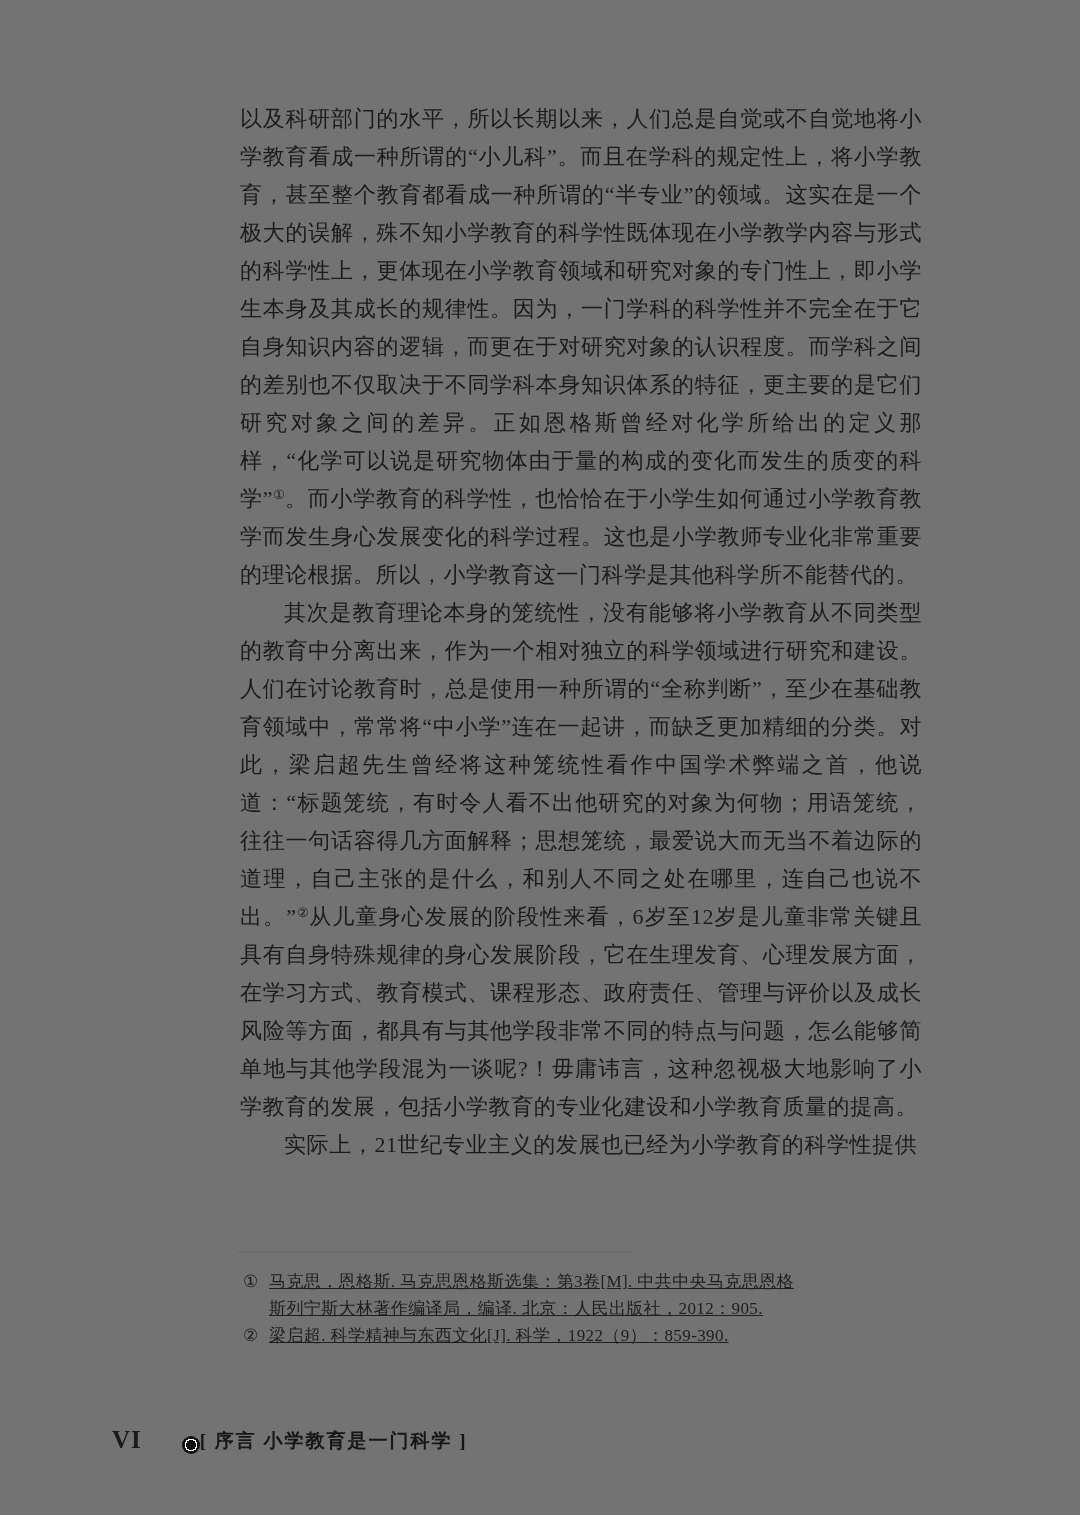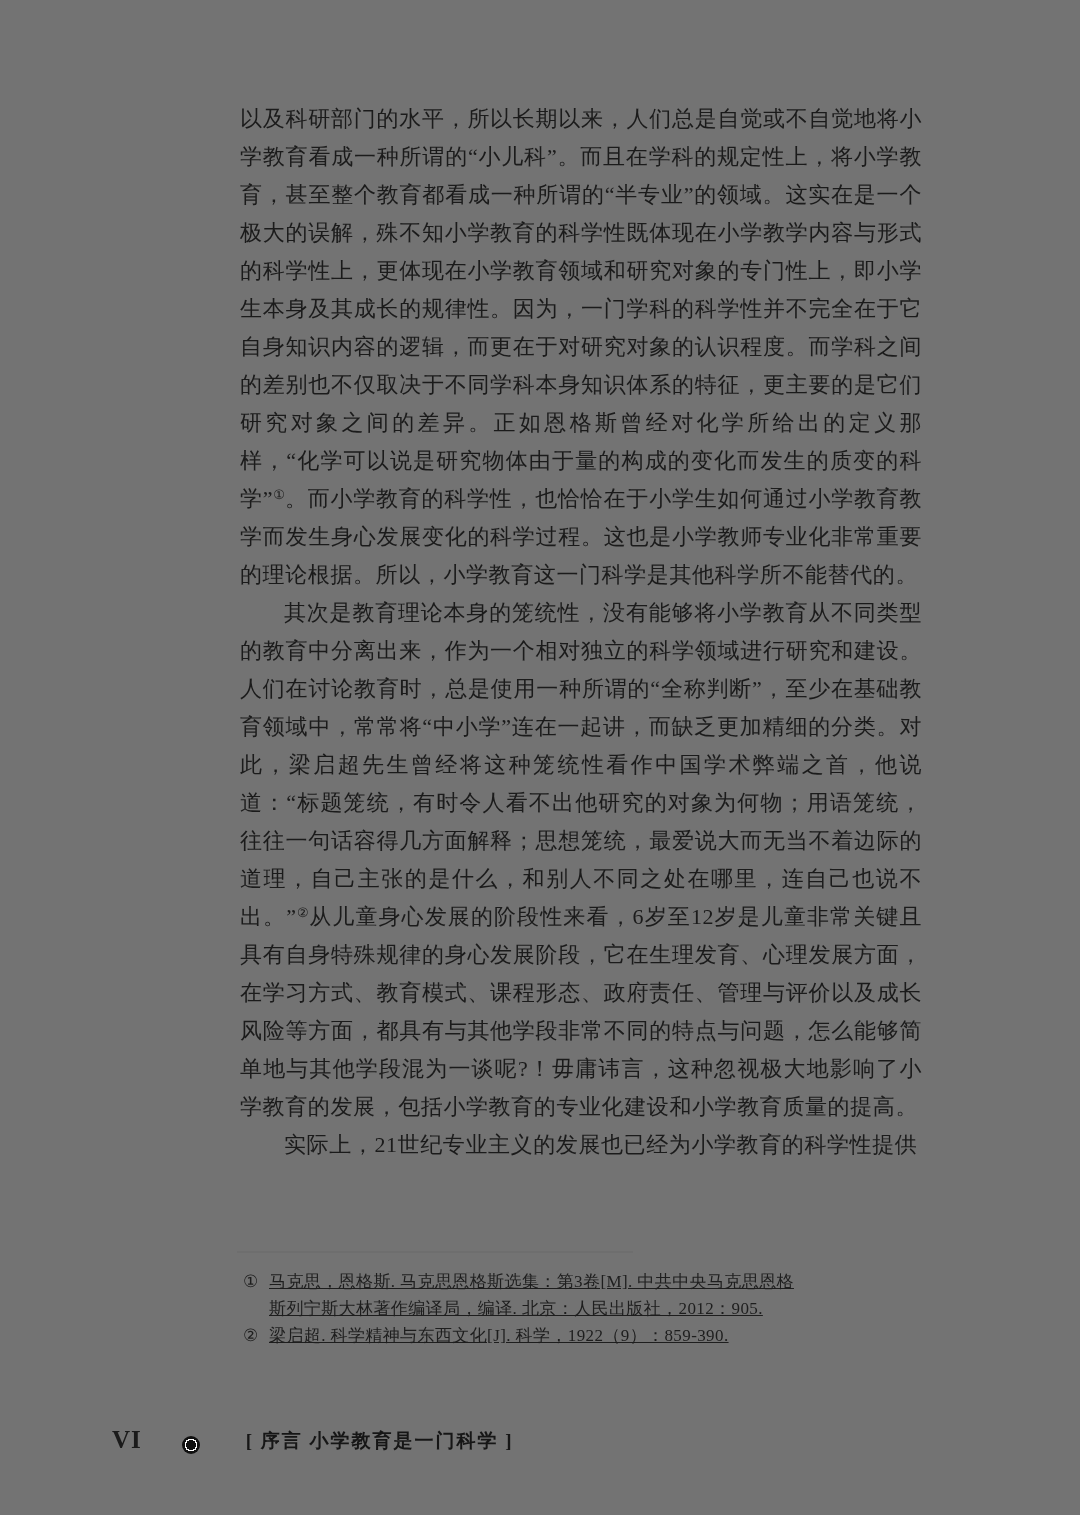--- a/index.html
+++ b/index.html
@@ -32,21 +32,21 @@
   .footer{
     position:absolute;left:112px;top:1422px;height:32px;
     display:flex;align-items:flex-end;
   }
   .page-num{font-size:25px;font-weight:bold;letter-spacing:1px;}
   .bullet{
     width:18px;height:18px;border-radius:50%;margin-left:40px;
     background:radial-gradient(circle,#101010 0 5px,#fbfbfb 5px 6.5px,#101010 6.5px 9.5px);
   }
   .running-title{
-    margin-left:46px;font-size:19px;font-weight:600;letter-spacing:2px;color:#161616;
+    font-size:19px;font-weight:600;letter-spacing:2px;color:#161616;
   }
 </style>
 </head>
 <body>
 
 <div class="page">
 
   <div class="body-text">
       <p class="para"><span>以及科研部门的水平，所以长期以来，人们总是自觉或不自觉地将小学教育看成一种所谓的“小儿科”。而且在学科的规定性上，将小学教育，甚至整个教育都看成一种所谓的“半专业”的领域。这实在是一个极大的误解，殊不知小学教育的科学性既体现在小学教学内容与形式的科学性上，更体现在小学教育领域和研究对象的专门性上，即小学生本身及其成长的规律性。因为，一门学科的科学性并不完全在于它自身知识内容的逻辑，而更在于对研究对象的认识程度。而学科之间的差别也不仅取决于不同学科本身知识体系的特征，更主要的是它们研究对象之间的差异。正如恩格斯曾经对化学所给出的定义那样，“化学可以说是研究物体由于量的构成的变化而发生的质变的科学”</span><sup>①</sup><span>。而小学教育的科学性，也恰恰在于小学生如何通过小学教育教学而发生身心发展变化的科学过程。这也是小学教师专业化非常重要的理论根据。所以，小学教育这一门科学是其他科学所不能替代的。</span></p>
       <p class="para indent"><span>其次是教育理论本身的笼统性，没有能够将小学教育从不同类型的教育中分离出来，作为一个相对独立的科学领域进行研究和建设。人们在讨论教育时，总是使用一种所谓的“全称判断”，至少在基础教育领域中，常常将“中小学”连在一起讲，而缺乏更加精细的分类。对此，梁启超先生曾经将这种笼统性看作中国学术弊端之首，他说道：“标题笼统，有时令人看不出他研究的对象为何物；用语笼统，往往一句话容得几方面解释；思想笼统，最爱说大而无当不着边际的道理，自己主张的是什么，和别人不同之处在哪里，连自己也说不出。”</span><sup>②</sup><span>从儿童身心发展的阶段性来看，6岁至12岁是儿童非常关键且具有自身特殊规律的身心发展阶段，它在生理发育、心理发展方面，在学习方式、教育模式、课程形态、政府责任、管理与评价以及成长风险等方面，都具有与其他学段非常不同的特点与问题，怎么能够简单地与其他学段混为一谈呢?！毋庸讳言，这种忽视极大地影响了小学教育的发展，包括小学教育的专业化建设和小学教育质量的提高。</span></p>

